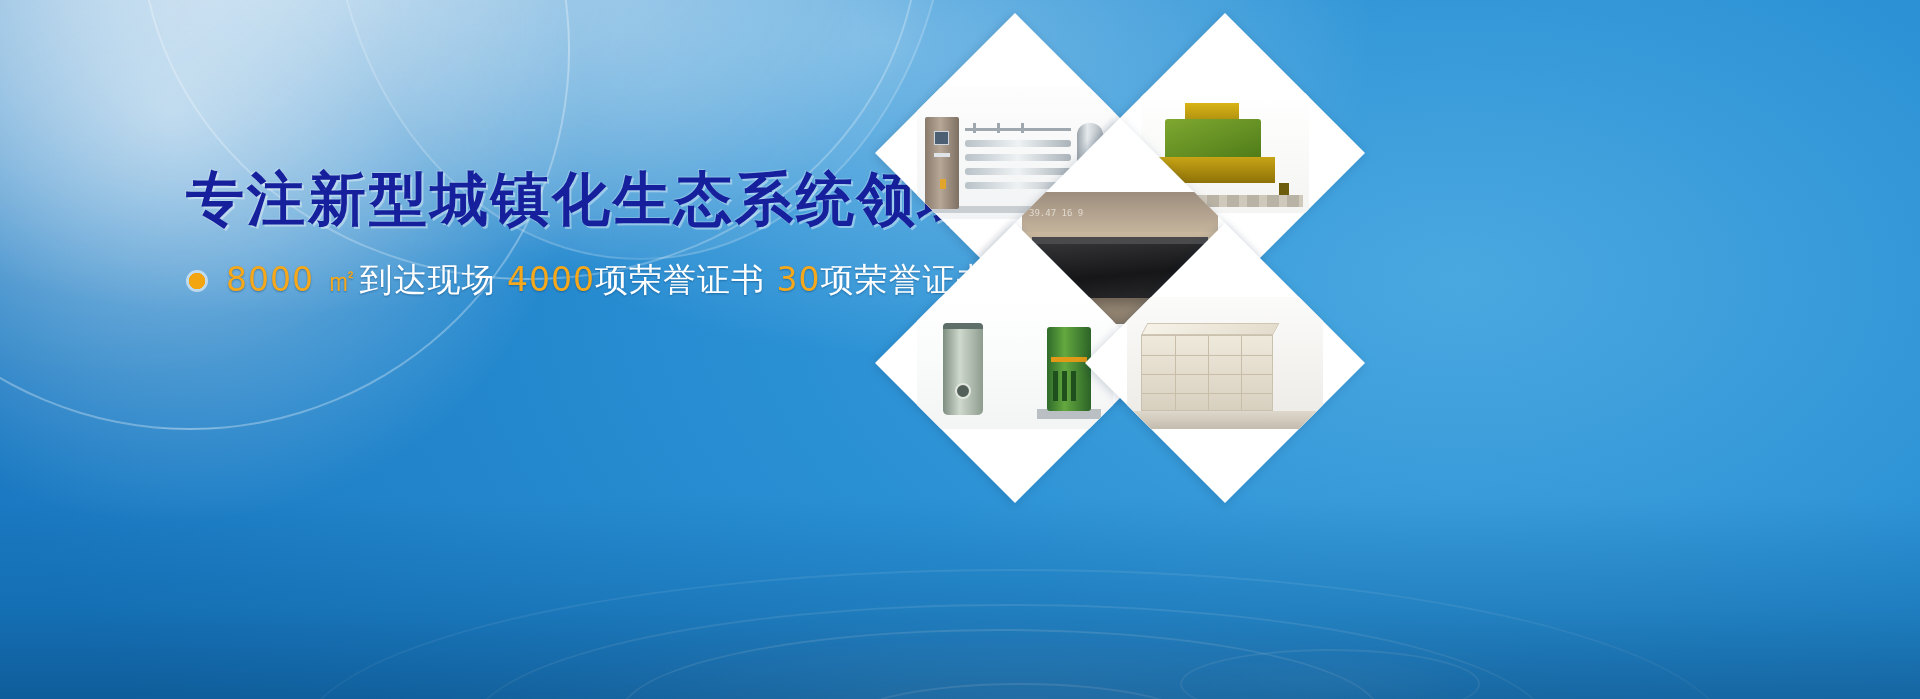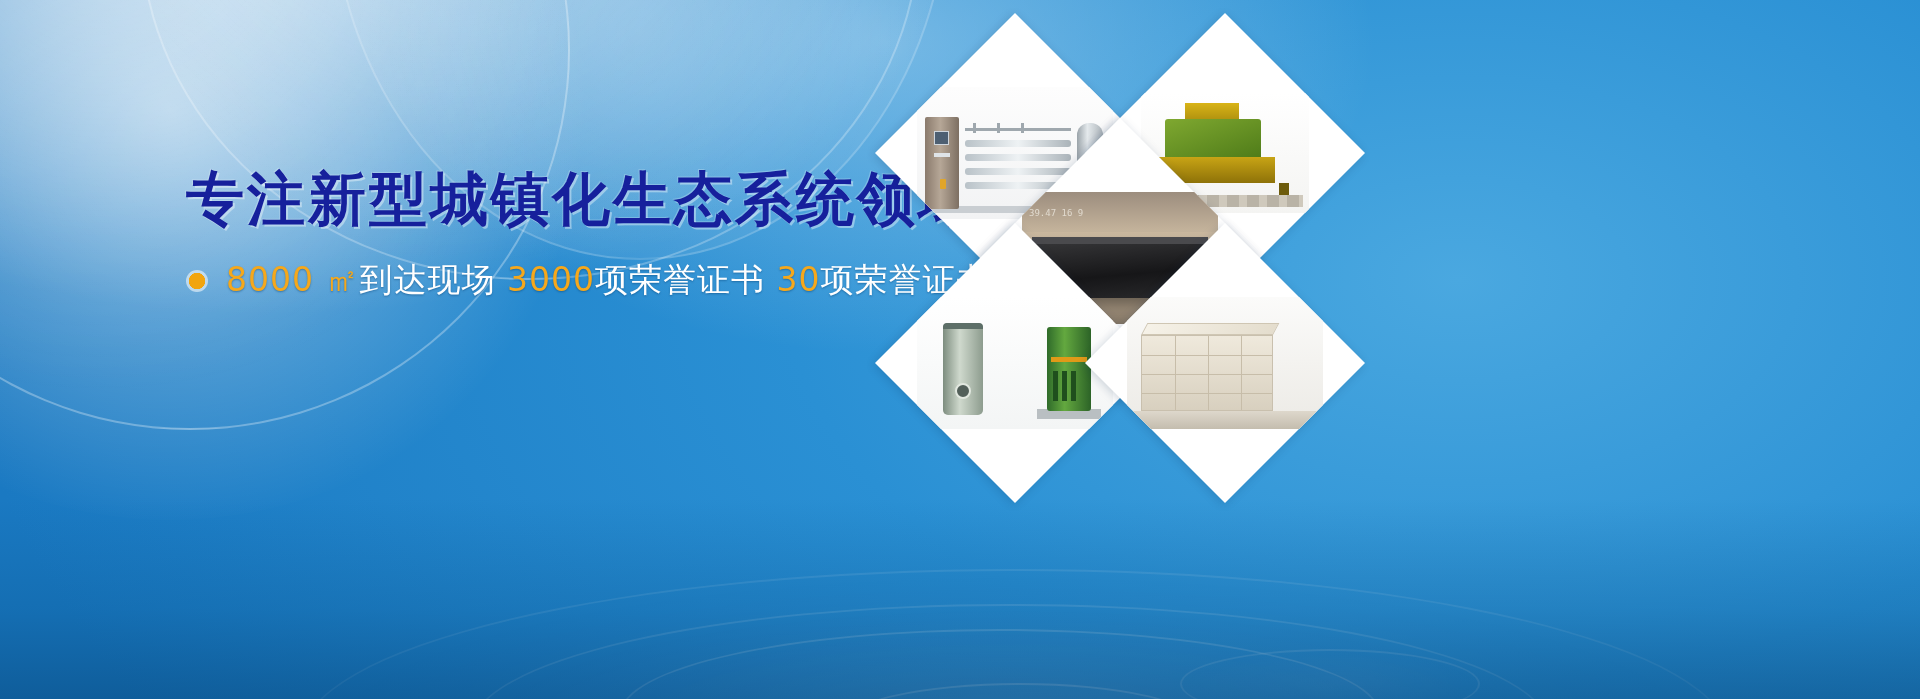--- a/index.html
+++ b/index.html
@@ -196,21 +196,21 @@
   <div class="bottom-dark"></div>
 
   <div class="copy">
 
     <div class="headline">专注新型城镇化生态系统领域</div>
 
 
     <div class="bullets">
       <div class="bullet">
         <span class="dot"></span>
-        <span class="btext"><span class="hl">8000 ㎡</span><span>到达现场 </span><span class="hl">3000</span><span>项荣誉证书 </span><span class="hl">30</span><span>项荣誉证书</span></span>
+        <span class="btext"><span class="hl">8000 ㎡</span><span>到达现场 </span><span class="hl">4000</span><span>项荣誉证书 </span><span class="hl">30</span><span>项荣誉证书</span></span>
       </div>
     </div>
 
   </div>
 
   <div class="grid">
 
     <div class="dia d-tl">
       <div class="inner">
         <div class="shot full p1">

